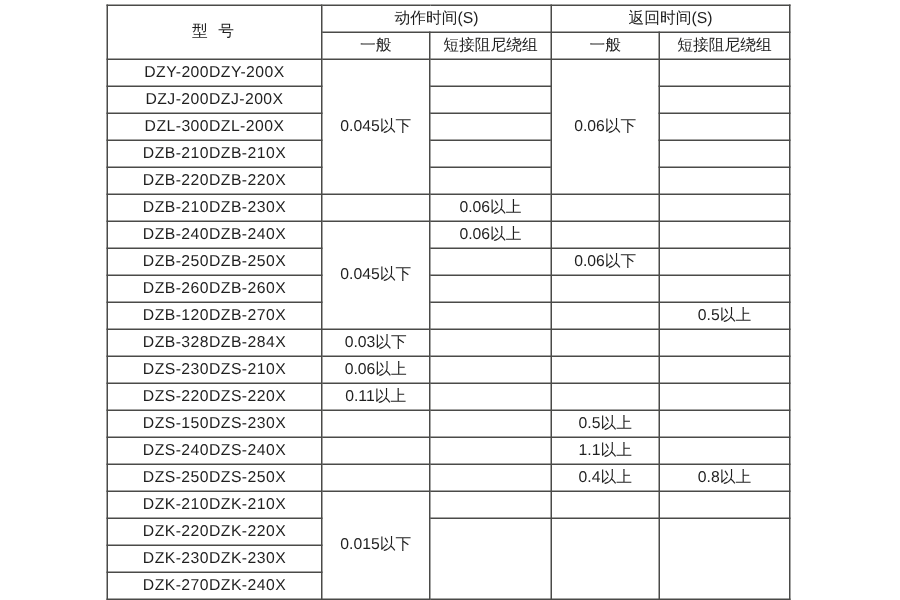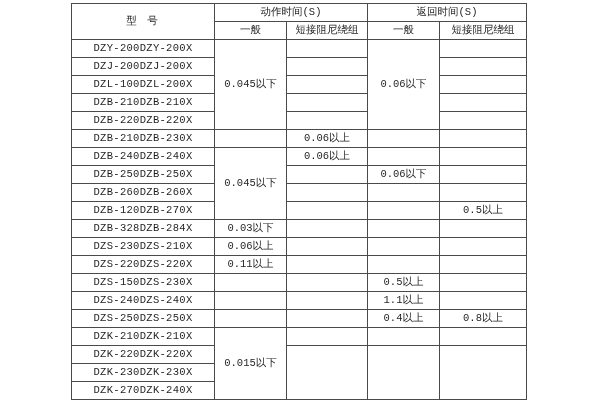--- a/index.html
+++ b/index.html
@@ -1,18 +1,18 @@
 <!DOCTYPE html>
 <html><head>
 <meta charset="utf-8">
 <style>
   html, body { margin:0; padding:0; background:#ffffff; }
   .page {
     position:relative; width:600px; height:400px; background:#ffffff;
-    font-family:Liberation Mono, monospace;
+    font-family:Liberation Sans, sans-serif;
     color:#1f1f1f; overflow:hidden;
   }
   table.spec {
     position:absolute; left:71px; top:3px;
     border-collapse:collapse; table-layout:fixed; width:455px;
   }
   table.spec col.c-model { width:143px; }
   table.spec col.c-ag { width:72px; }
   table.spec col.c-ad { width:81px; }
   table.spec col.c-rg { width:72px; }
@@ -65,21 +65,21 @@
       <td></td>
       <td rowspan="5">0.06以下</td>
       <td></td>
     </tr>
     <tr class="drow">
       <td class="model"><span>DZJ-200</span><span class="m2">DZJ-200X</span></td>
       <td></td>
       <td></td>
     </tr>
     <tr class="drow">
-      <td class="model"><span>DZL-100</span><span class="m2">DZL-200X</span></td>
+      <td class="model"><span>DZL-300</span><span class="m2">DZL-200X</span></td>
       <td></td>
       <td></td>
     </tr>
     <tr class="drow">
       <td class="model"><span>DZB-210</span><span class="m2">DZB-210X</span></td>
       <td></td>
       <td></td>
     </tr>
     <tr class="drow">
       <td class="model"><span>DZB-220</span><span class="m2">DZB-220X</span></td>

